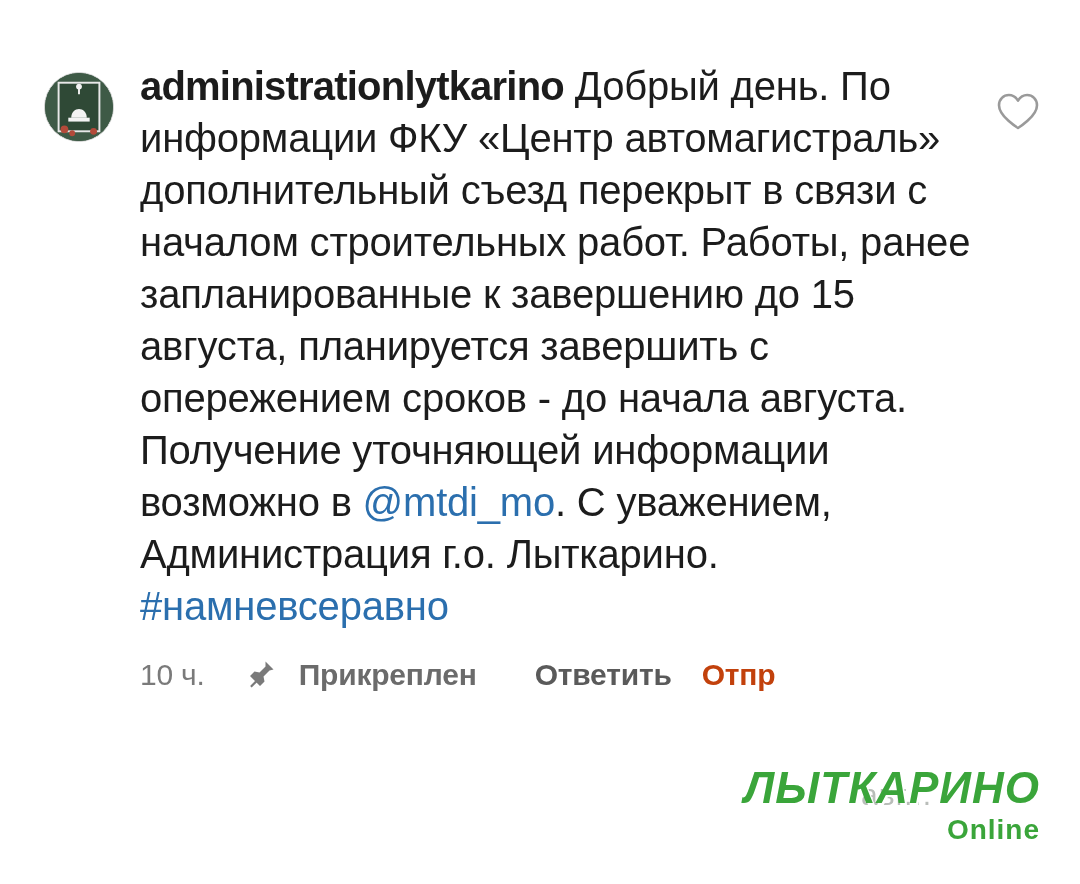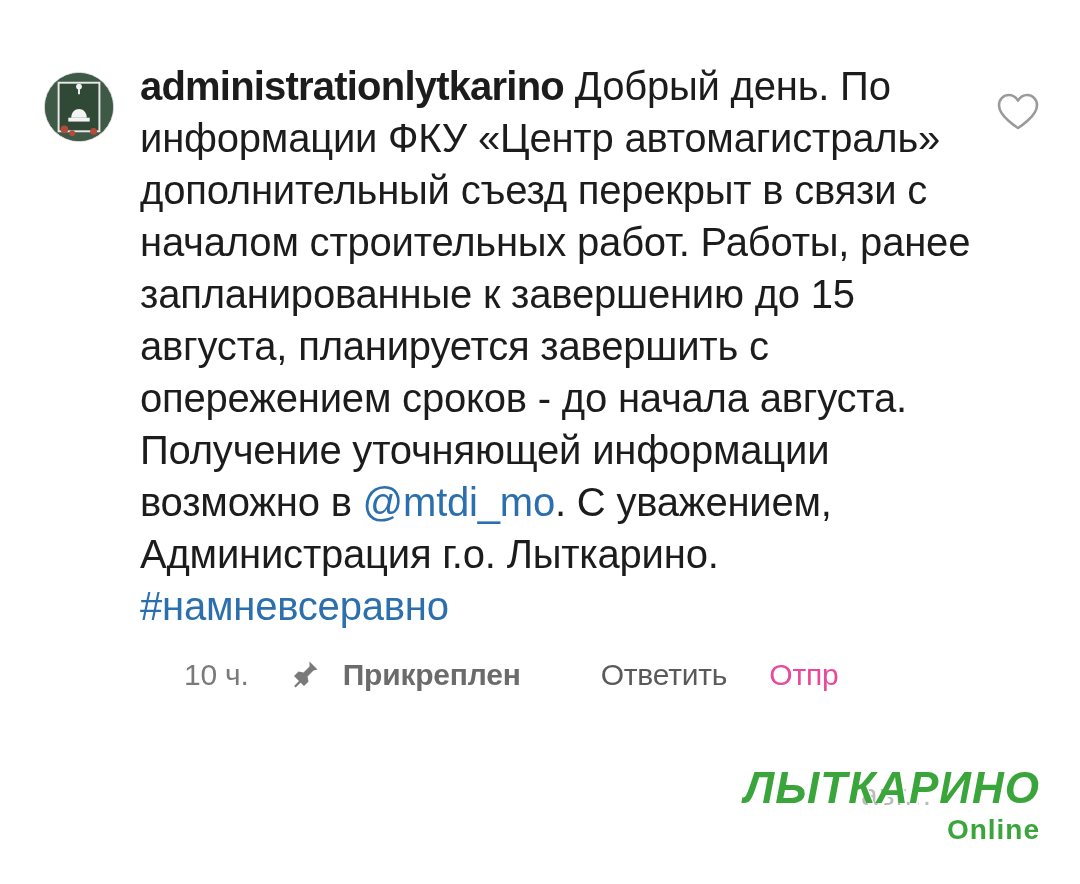--- a/index.html
+++ b/index.html
@@ -72,49 +72,48 @@
     margin-top: 26px;
     display: flex;
     flex-direction: row;
     align-items: center;
     font-size: 30px;
     color: #6b6b6b;
     letter-spacing: -0.2px;
   }
   .meta-time {
     color: #7a7a7a;
-    margin-left: 44px;
   }
   .pin-group {
     display: flex;
     flex-direction: row;
     align-items: center;
     margin-left: 44px;
     gap: 12px;
   }
   .pin-icon {
     width: 26px;
     height: 30px;
     margin-right: 12px;
     display: inline-block;
   }
   .pin-icon svg { display:block; }
   .meta-pinned {
     color: #6b6b6b;
     font-weight: 600;
   }
   .meta-reply {
-    margin-left: 80px;
+    margin-left: 58px;
     color: #5a5a5a;
-    font-weight: normal;
+    font-weight: bold;
   }
   .meta-send {
-    margin-left: 42px;
-    color: #ec4899;
-    font-weight: normal;
+    margin-left: 30px;
+    color: #c2410c;
+    font-weight: bold;
   }
 
   .like-wrap {
     flex: 0 0 auto;
     margin-top: 32px;
     margin-left: 10px;
   }
   .heart-icon {
     width: 44px;
     height: 40px;

